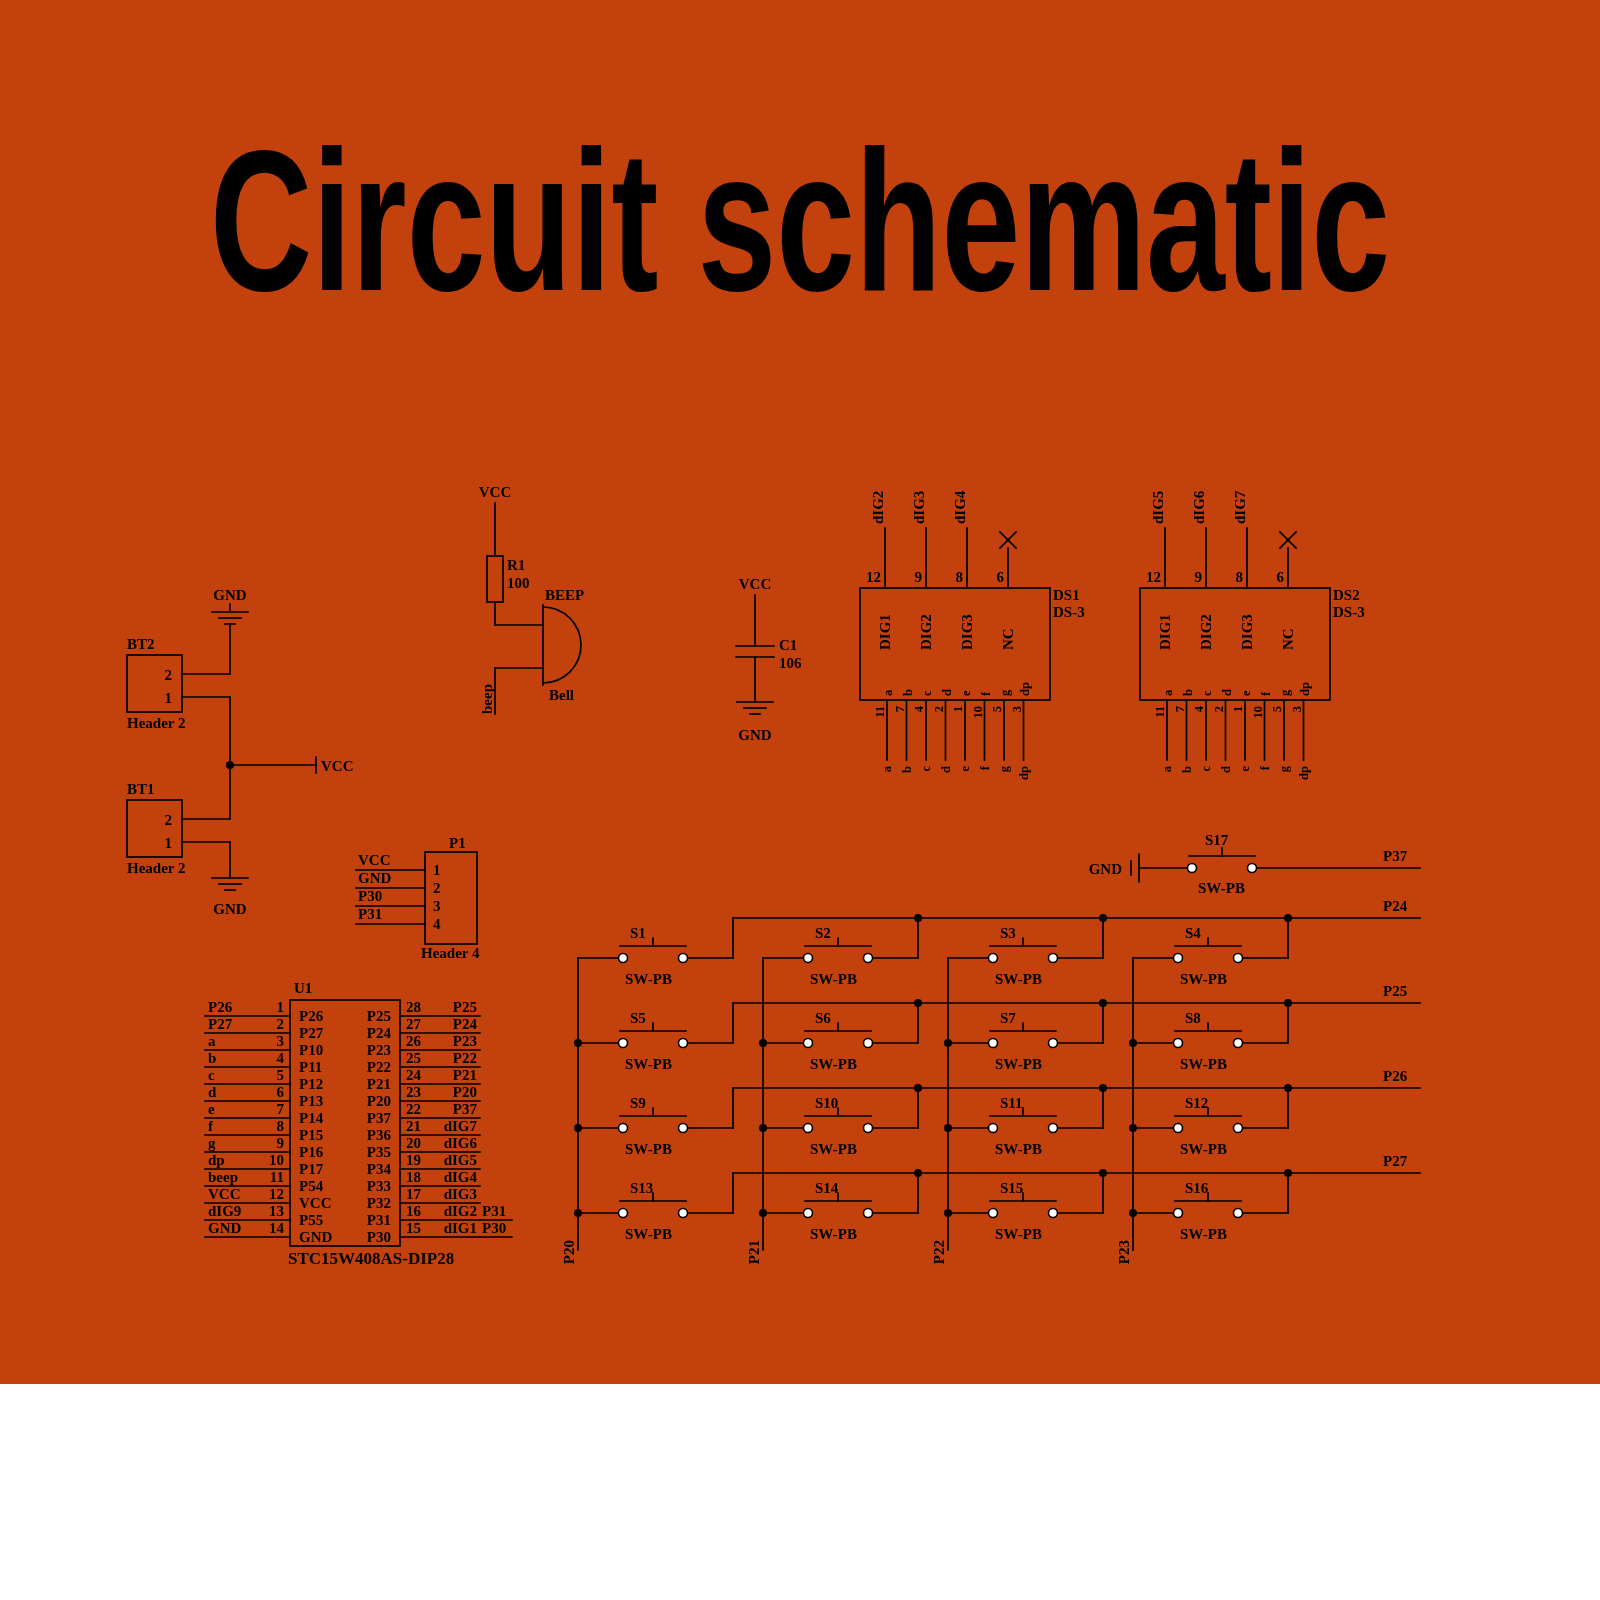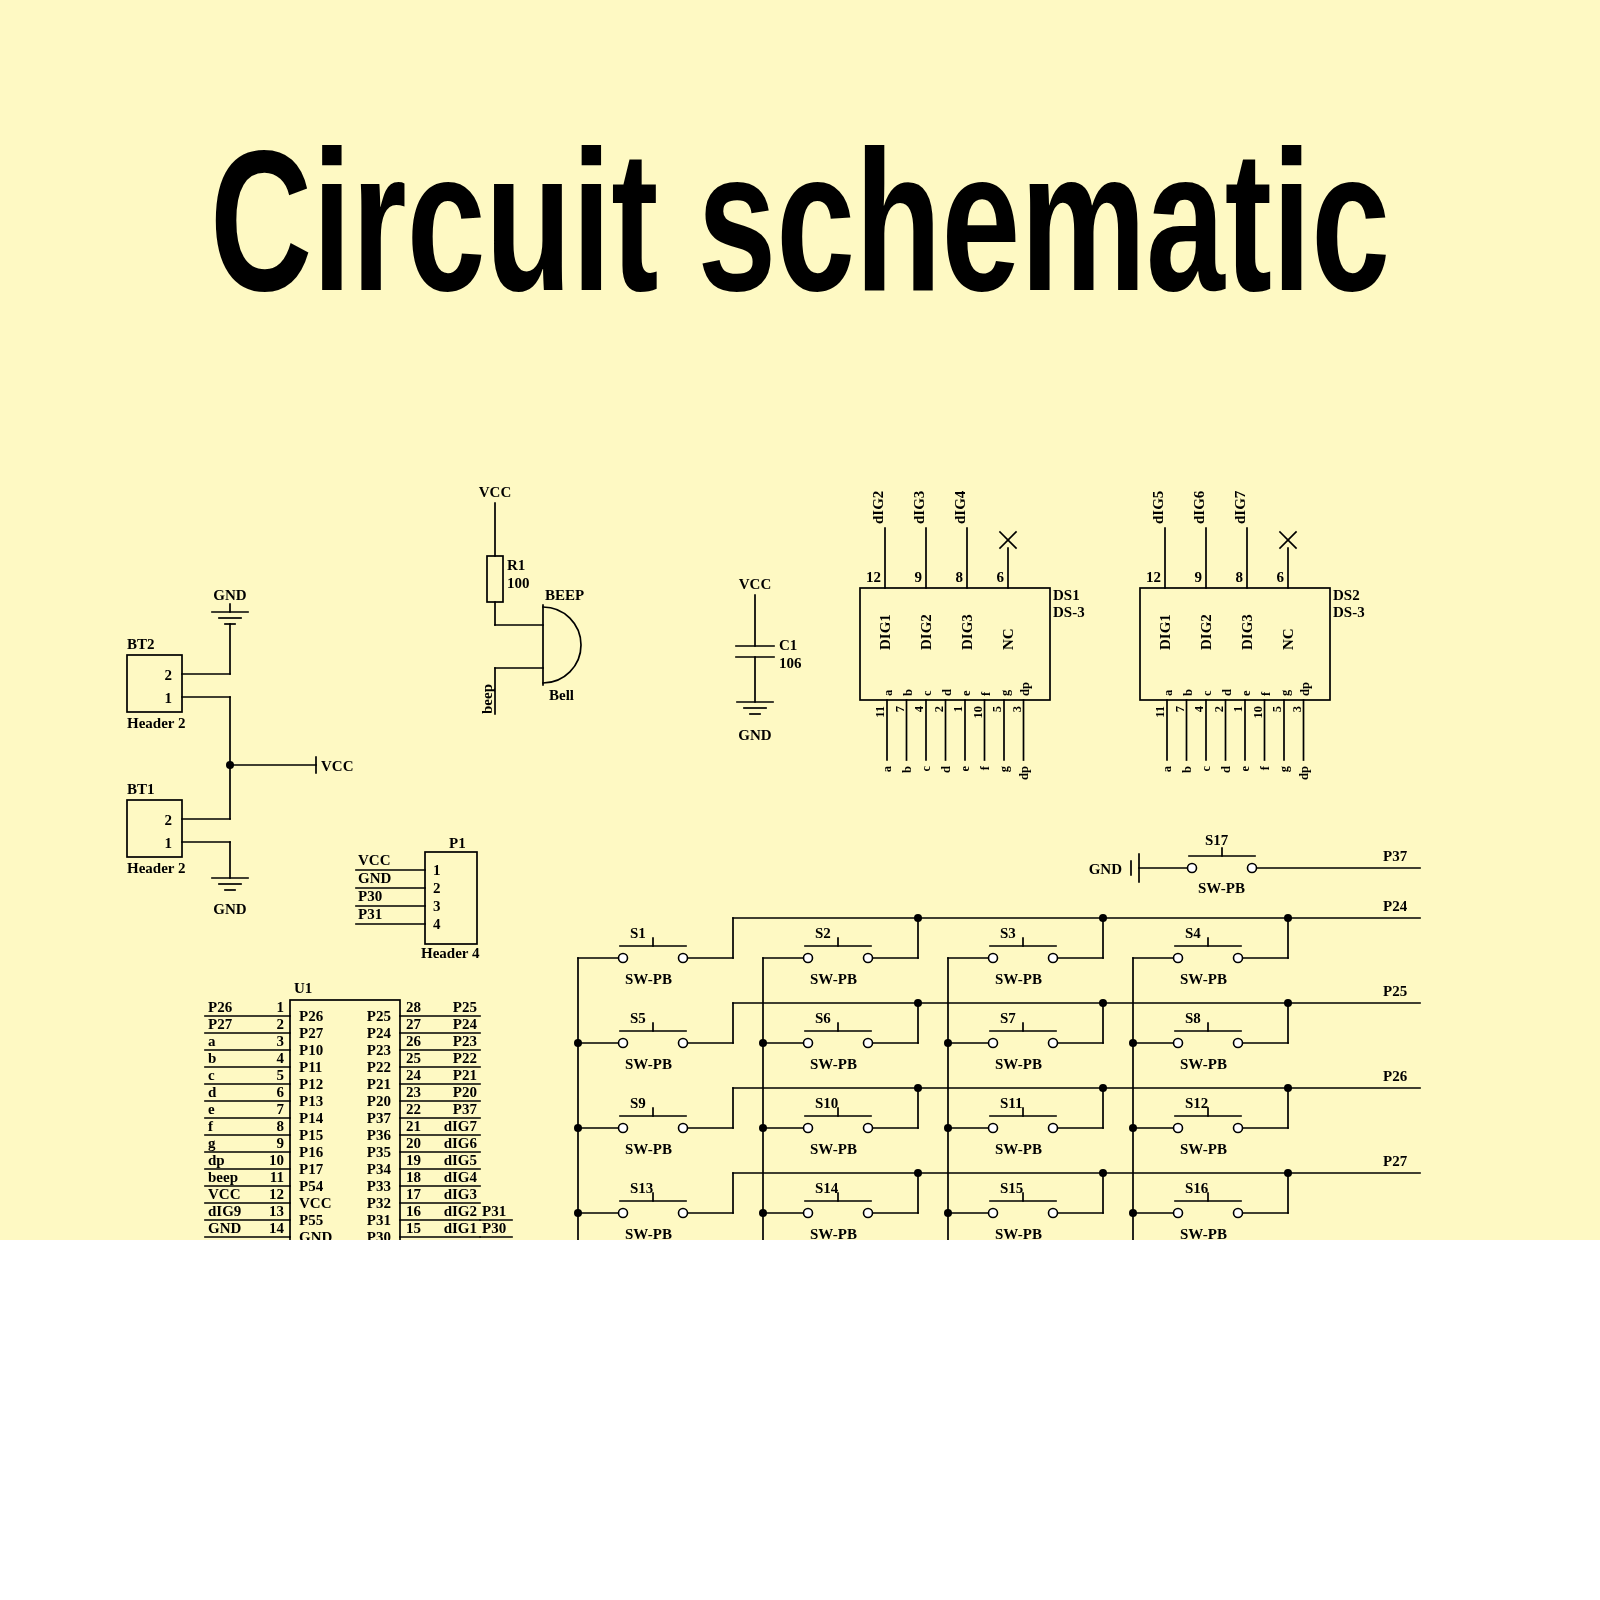--- a/index.html
+++ b/index.html
@@ -1,16 +1,16 @@
 <!DOCTYPE html>
 <html><head>
 <meta charset="utf-8">
 <style>
   html,body{margin:0;padding:0;background:#fff;}
-  .stage{position:relative;width:1600px;height:1240px;background:#fef9c3;overflow:hidden;}
+  .stage{position:relative;width:1600px;height:1384px;background:#c2410c;overflow:hidden;}
   .stage svg{display:block;width:1600px;height:1600px;}
   svg text{font-family:"Liberation Serif",serif;font-size:15px;font-weight:bold;fill:#000;}
   svg .title{font-family:"Liberation Sans",sans-serif;font-size:200px;font-weight:bold;}
   .w{stroke:#000;stroke-width:1.7;fill:none;stroke-linecap:square;}
   .dot{fill:#000;stroke:none;}
   .oc{fill:#fff;stroke:#000;stroke-width:1.6;}
   .t12{font-size:12.5px;}
   .t17{font-size:17px;}
 </style>
 </head>

